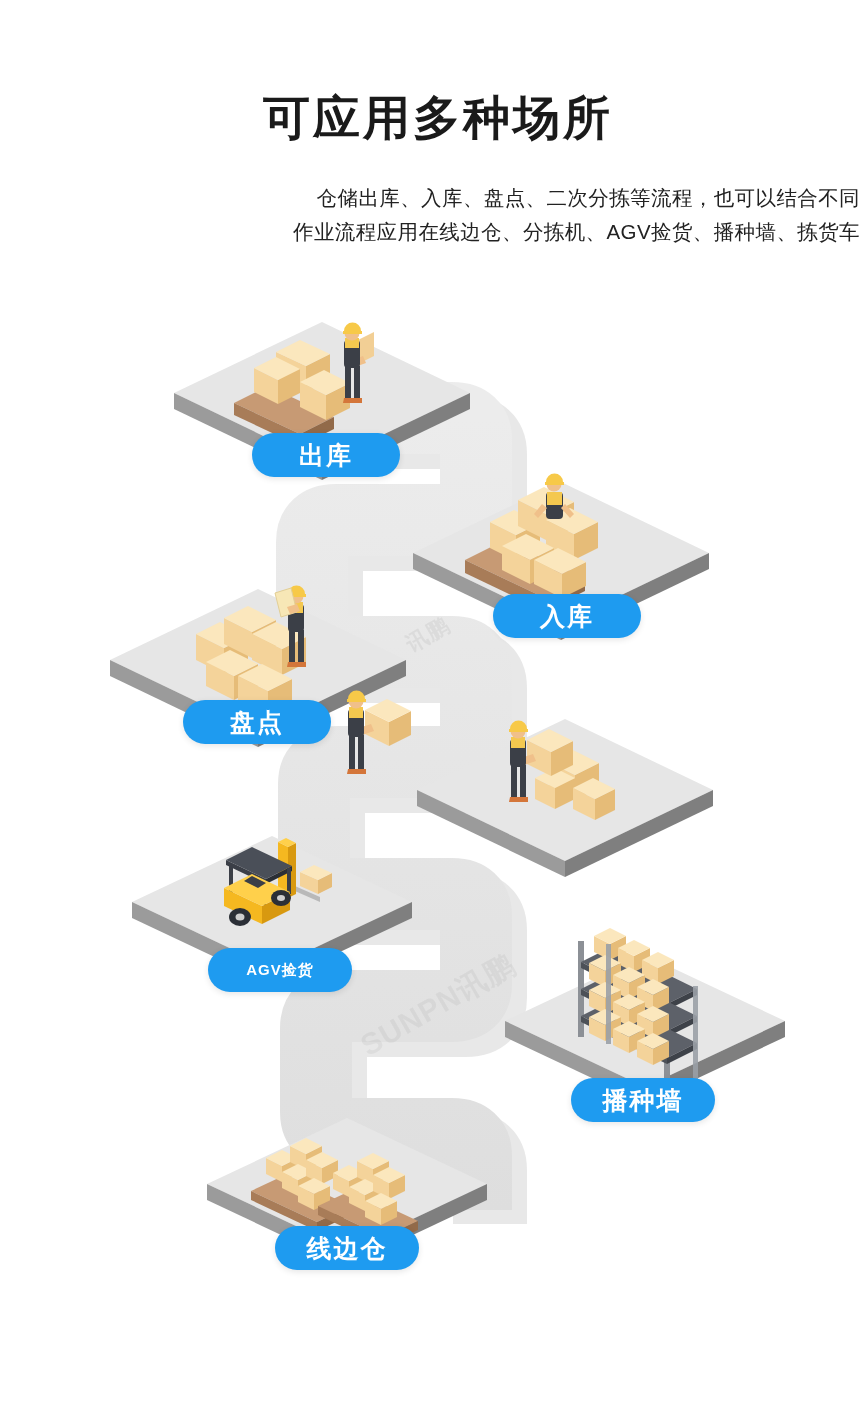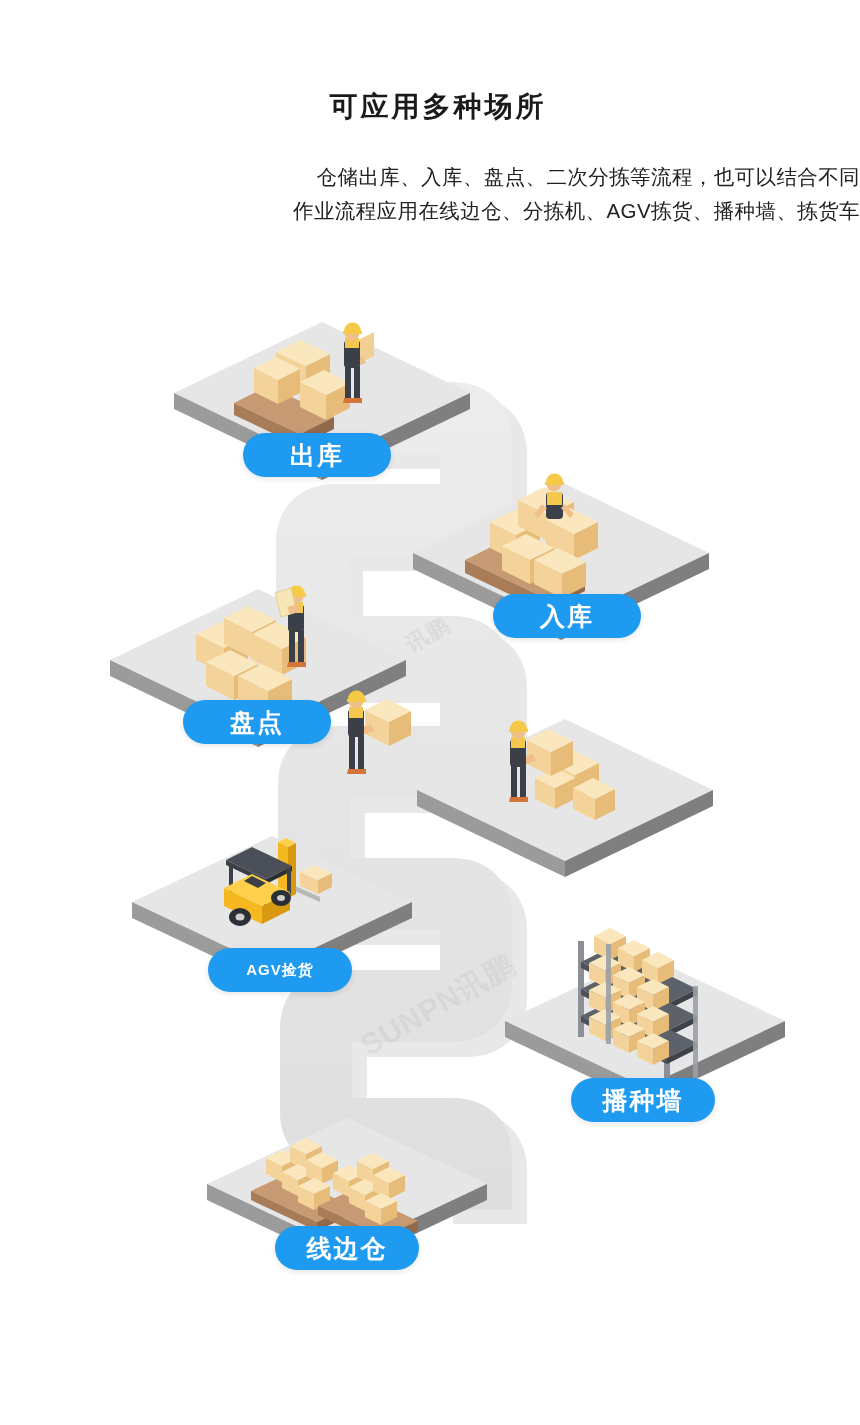--- a/index.html
+++ b/index.html
@@ -8,21 +8,21 @@
     width:860px; height:1425px;
     font-family:"Liberation Sans","DejaVu Sans",sans-serif;
     position:relative; overflow:hidden;
     -webkit-font-smoothing:antialiased;
   }
 
   
   #header { position:absolute; left:0; top:0; width:860px; text-align:center; }
   #page-title {
     margin-top:92px;
-    font-size:28px; font-weight:bold; color:#1a1a1a;
+    font-size:47px; font-weight:bold; color:#1a1a1a;
     letter-spacing:3px; line-height:1.1;margin-left:16px;
   }
   #subtitle {
     margin-top:37px;
     font-size:20.5px; color:#222222; line-height:1.68;
     letter-spacing:0.4px;
   }
   #subtitle .ln { display:block;text-align:right; }
 
   
@@ -36,21 +36,21 @@
     border-radius:24px;
     background:#1e9bf0;
     color:#ffffff;
     font-size:25px;
     font-weight:bold;
     letter-spacing:2px;
     display:flex; align-items:center; justify-content:center;
     white-space:nowrap;
     box-shadow:0 2px 6px rgba(0,0,0,0.10);
   }
-  .pill.p0 { left:243px; top:433px; width:148px; }
+  .pill.p0 { left:252px; top:433px; width:148px; }
   .pill.p1 { left:493px; top:594px; width:148px; }
   .pill.p2 { left:183px; top:700px; width:148px;font-family:Liberation Mono, monospace; }
   .pill.p3 { left:489px; top:831px; width:148px; }
   .pill.p4 { left:208px; top:948px; width:144px; font-size:15px; letter-spacing:1px;}
   .pill.p5 { left:571px; top:1058px; width:144px;margin-top:20px; }
   .pill.p6 { left:275px; top:1226px; width:144px; }
 
   
   #watermark {
     position:absolute; left:352px; top:985px;
@@ -65,21 +65,21 @@
     letter-spacing:1px; pointer-events:none; white-space:nowrap;
   }
 </style>
 </head>
 <body>
 
 <div id="header">
   <h1 id="page-title">可应用多种场所</h1>
   <p id="subtitle">
     <span class="ln">仓储出库、入库、盘点、二次分拣等流程，也可以结合不同</span>
-    <span class="ln">作业流程应用在线边仓、分拣机、AGV拣货、播种墙、拣货车</span>
+    <span class="ln">作业流程应用在线边仓、分拣机、AGV捡货、播种墙、拣货车</span>
   </p>
 </div>
 
 <div id="stage">
 
 <svg width="860" height="1425" viewBox="0 0 860 1425" xmlns="http://www.w3.org/2000/svg">
   <defs>
     <linearGradient id="roadG" x1="0" y1="0" x2="0" y2="1">
       <stop offset="0%" stop-color="#ececec"></stop>
       <stop offset="100%" stop-color="#dedede"></stop>

